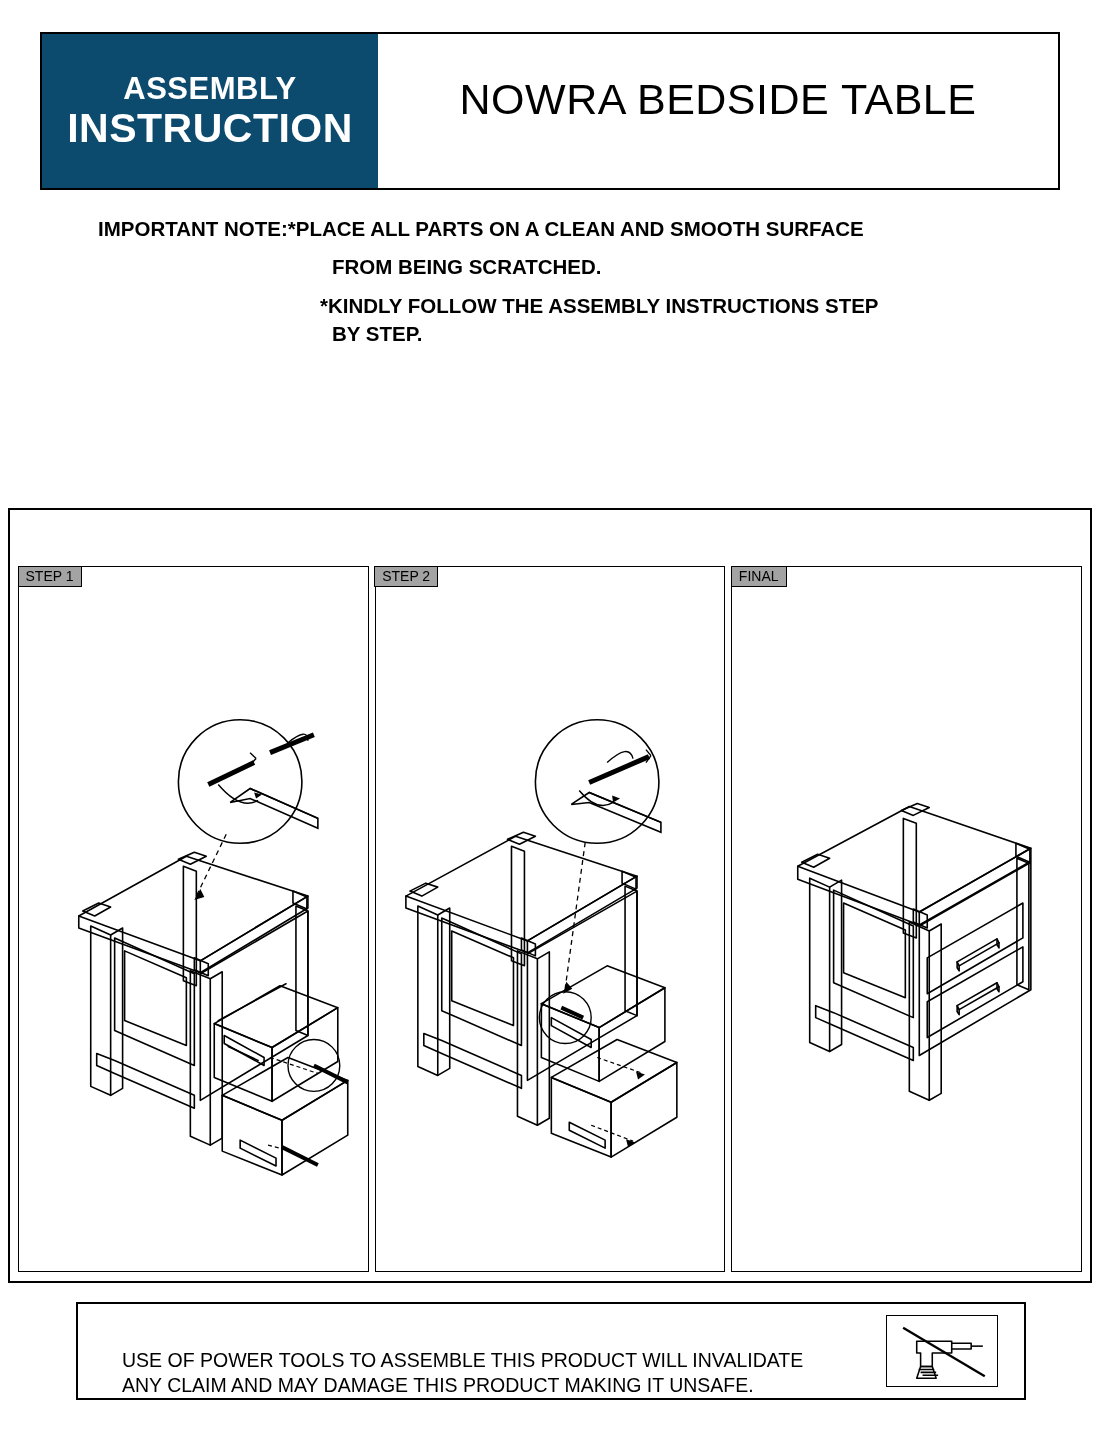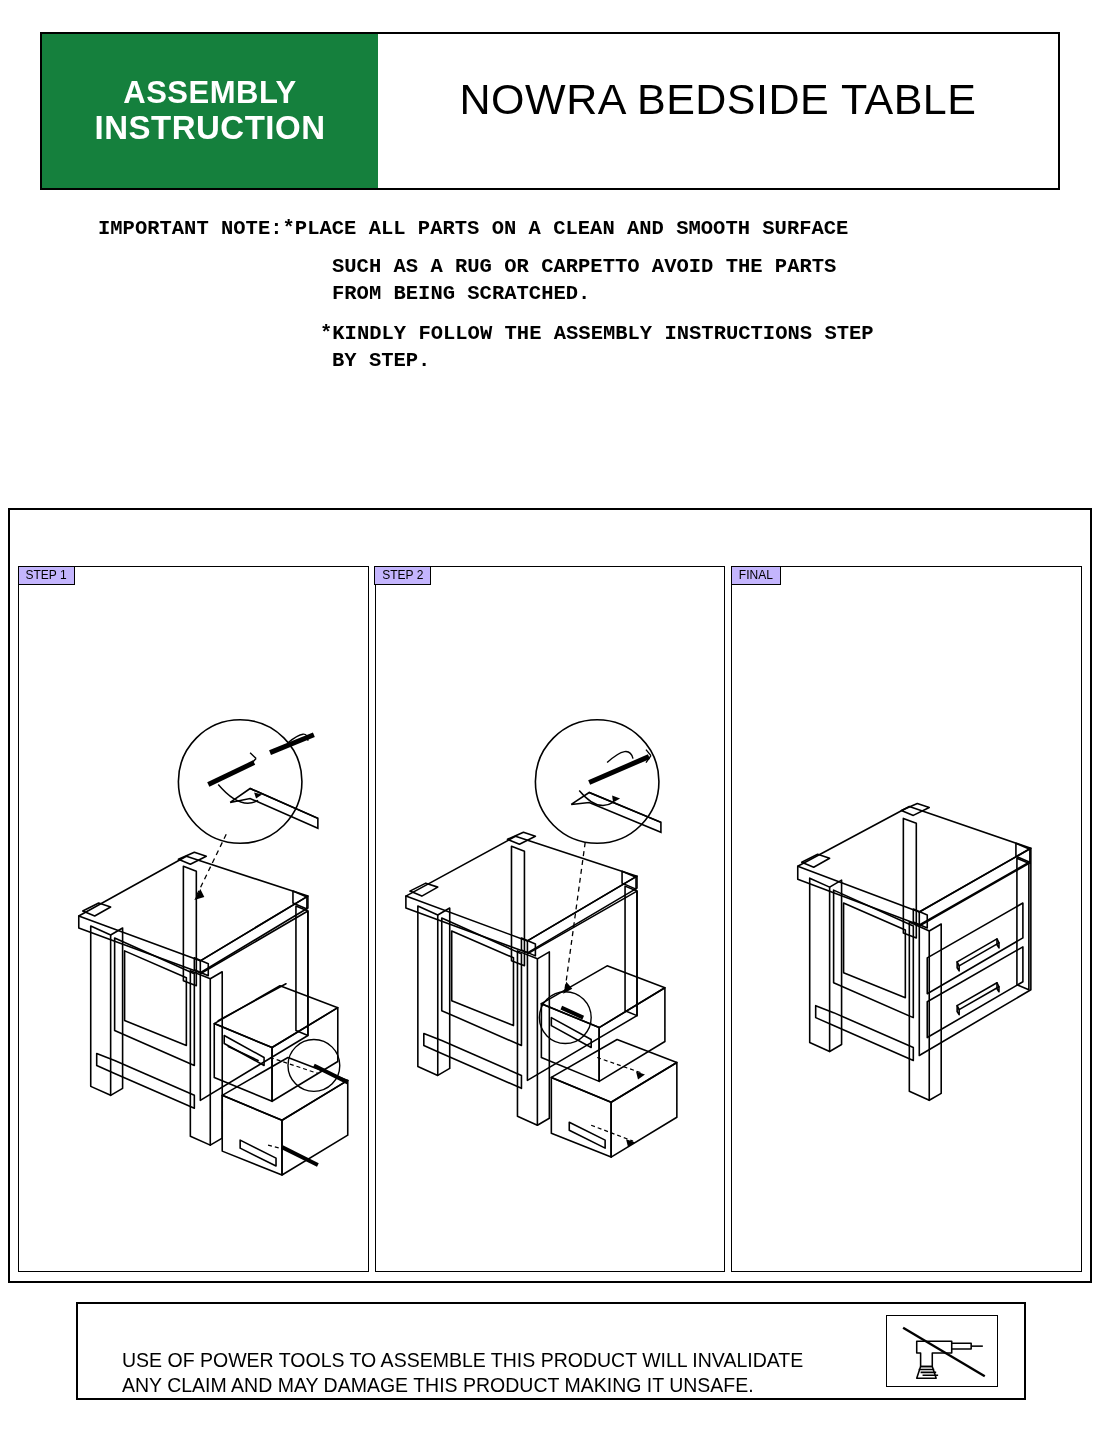--- a/index.html
+++ b/index.html
@@ -23,35 +23,35 @@
     top: 32px;
     width: 1020px;
     height: 158px;
     border: 2px solid #000;
     box-sizing: border-box;
     display: flex;
     align-items: stretch;
   }
   .header-badge {
     width: 336px;
-    background: #15803d;
+    background: #0c4a6e;
     color: #fff;
     display: flex;
     flex-direction: column;
     align-items: center;
     justify-content: center;
     line-height: 1.08;
     letter-spacing: 0.5px;
   }
   .header-badge .l1 {
     font-size: 31px;
     font-weight: bold;
   }
   .header-badge .l2 {
-    font-size: 33px;
+    font-size: 41px;
     font-weight: bold;
   }
   .header-title {
     flex: 1;
     display: flex;
     align-items: center;
     justify-content: center;
     font-size: 43px;
     letter-spacing: 0.5px;
     padding-bottom: 24px;
@@ -59,21 +59,20 @@
 
   
   .notes {
     position: absolute;
     left: 0;
     top: 218px;
     width: 1100px;
     font-weight: bold;
     font-size: 20.5px;
     line-height: 1.05;
-    font-family: Liberation Mono, monospace;
   }
   .note-line {
     white-space: pre;
   }
   .note-l1 { margin-left: 98px; margin-bottom: 16px; }
   .note-l2 { margin-left: 332px; margin-bottom: 6px; }
   .note-l3 { margin-left: 332px; margin-bottom: 18px; }
   .note-l4 { margin-left: 320px; margin-bottom: 6px; }
   .note-l5 { margin-left: 332px; margin-bottom: 22px; }
   .note-l6 { margin-left: 316px; margin-bottom: 6px; }
@@ -102,22 +101,22 @@
     border: 1.5px solid #000;
     box-sizing: border-box;
     flex: 1;
   }
   .step-panel + .step-panel { margin-left: 6px; }
   .step-tag {
     position: absolute;
     left: -1.5px;
     top: -1.5px;
     border: 1.5px solid #000;
-    background: #c4b5fd;
-    font-size: 12px;
+    background: #a3a3a3;
+    font-size: 14px;
     padding: 2px 7px 3px 7px;
     font-family: "Liberation Sans", sans-serif;
     line-height: 1;
     z-index: 3;
   }
   .step-art {
     position: absolute;
     inset: 0;
   }
   .step-art svg { width: 100%; height: 100%; display: block; }
@@ -160,21 +159,20 @@
 <div class="header">
   <div class="header-badge">
     <div class="l1">ASSEMBLY</div>
     <div class="l2">INSTRUCTION</div>
   </div>
   <div class="header-title">NOWRA BEDSIDE TABLE</div>
 </div>
 
 <div class="notes">
   <div class="note-line note-l1">IMPORTANT NOTE:*PLACE ALL PARTS ON A CLEAN AND SMOOTH SURFACE</div>
-  <div class="note-line note-l2">SUCH AS A RUG OR CARPETTO AVOID THE PARTS</div>
   <div class="note-line note-l3">FROM BEING SCRATCHED.</div>
   <div class="note-line note-l4">*KINDLY FOLLOW THE ASSEMBLY INSTRUCTIONS STEP</div>
   <div class="note-line note-l5">BY STEP.</div>
 </div>
 
 <div class="steps-frame">
   <div class="steps-row">
 
     <div class="step-panel">
       <div class="step-tag">STEP 1</div>

